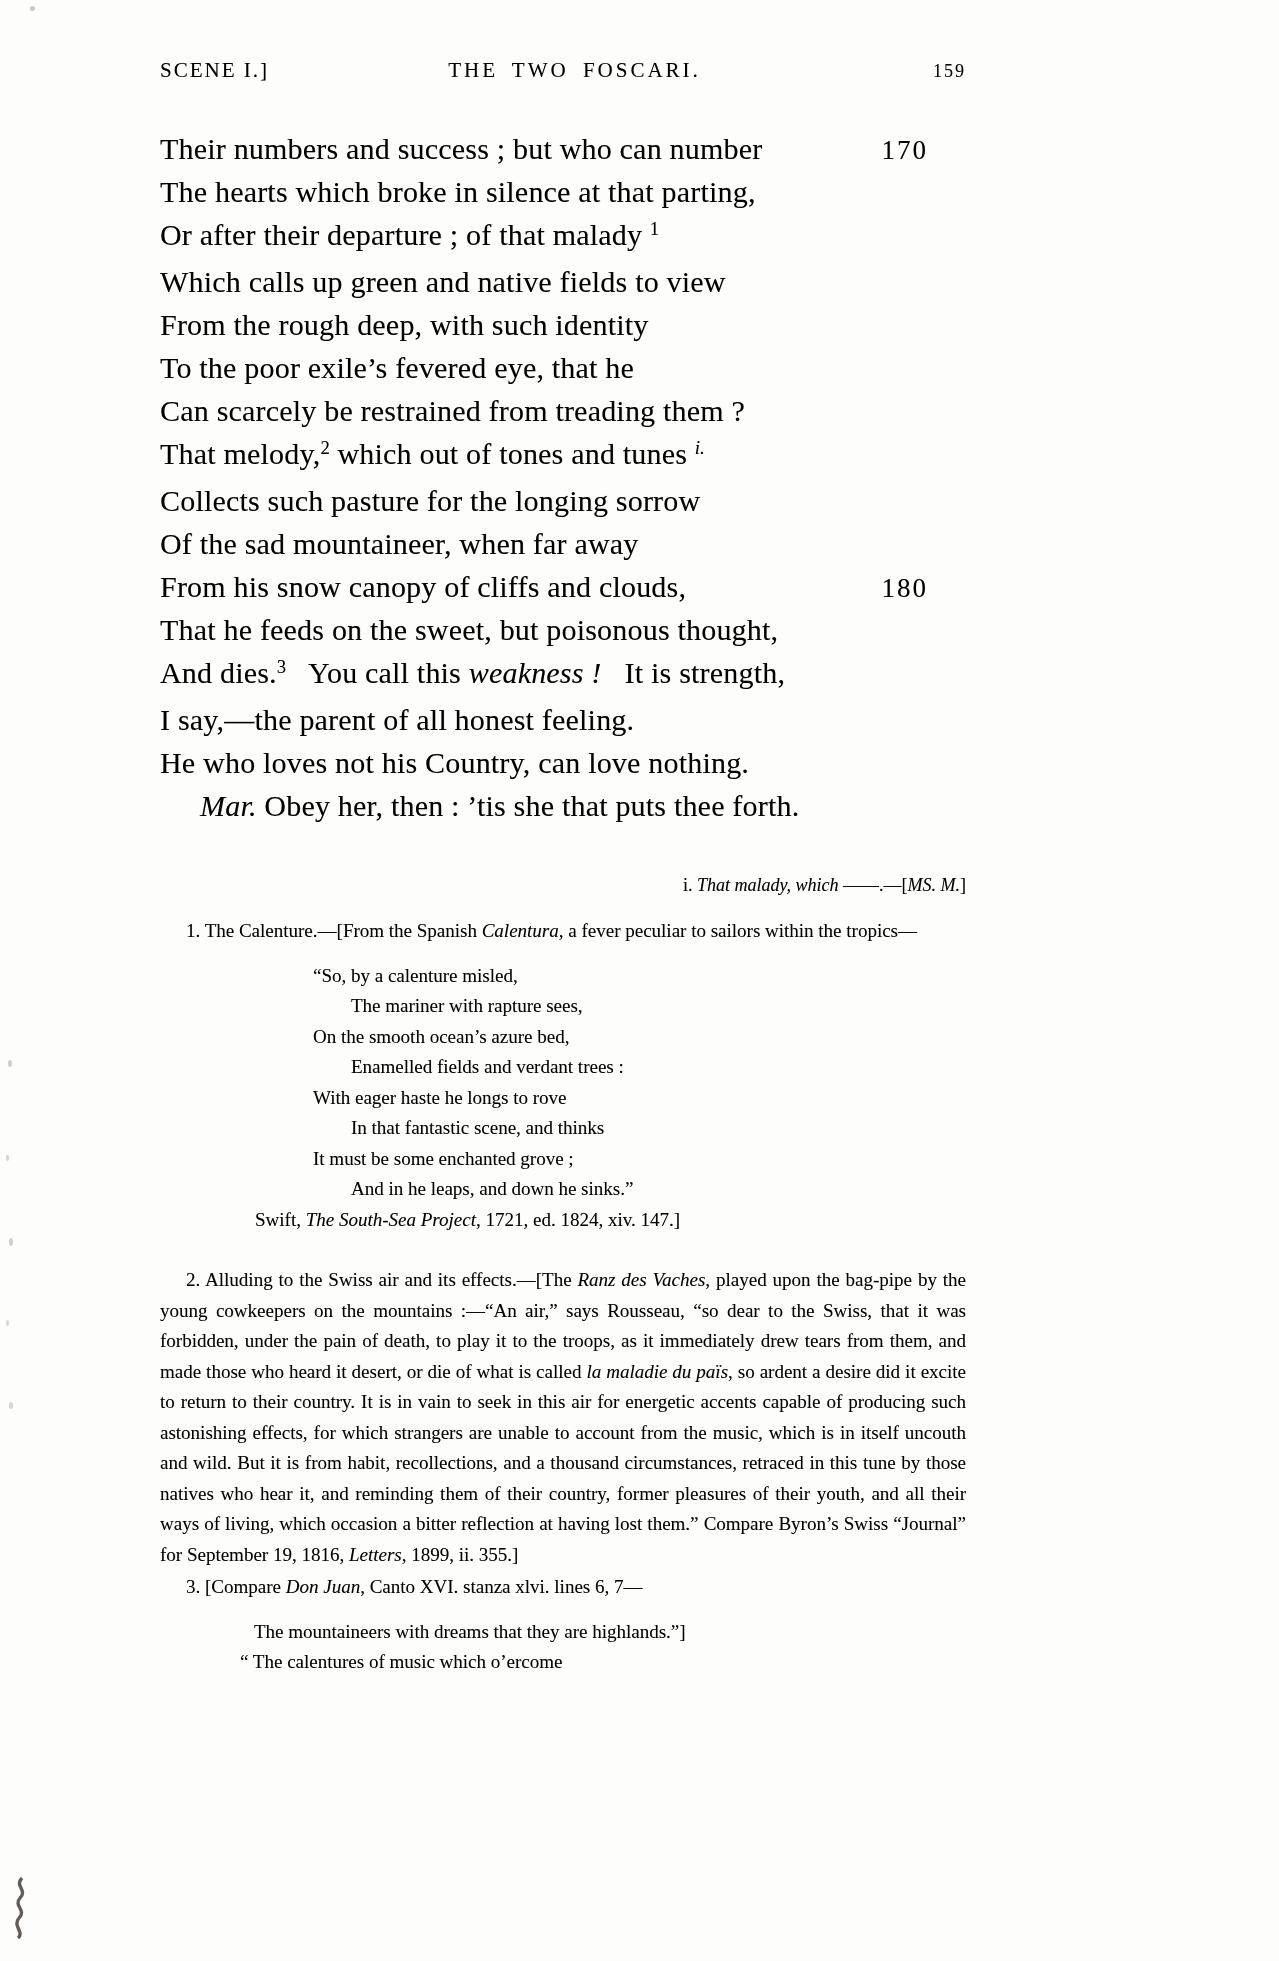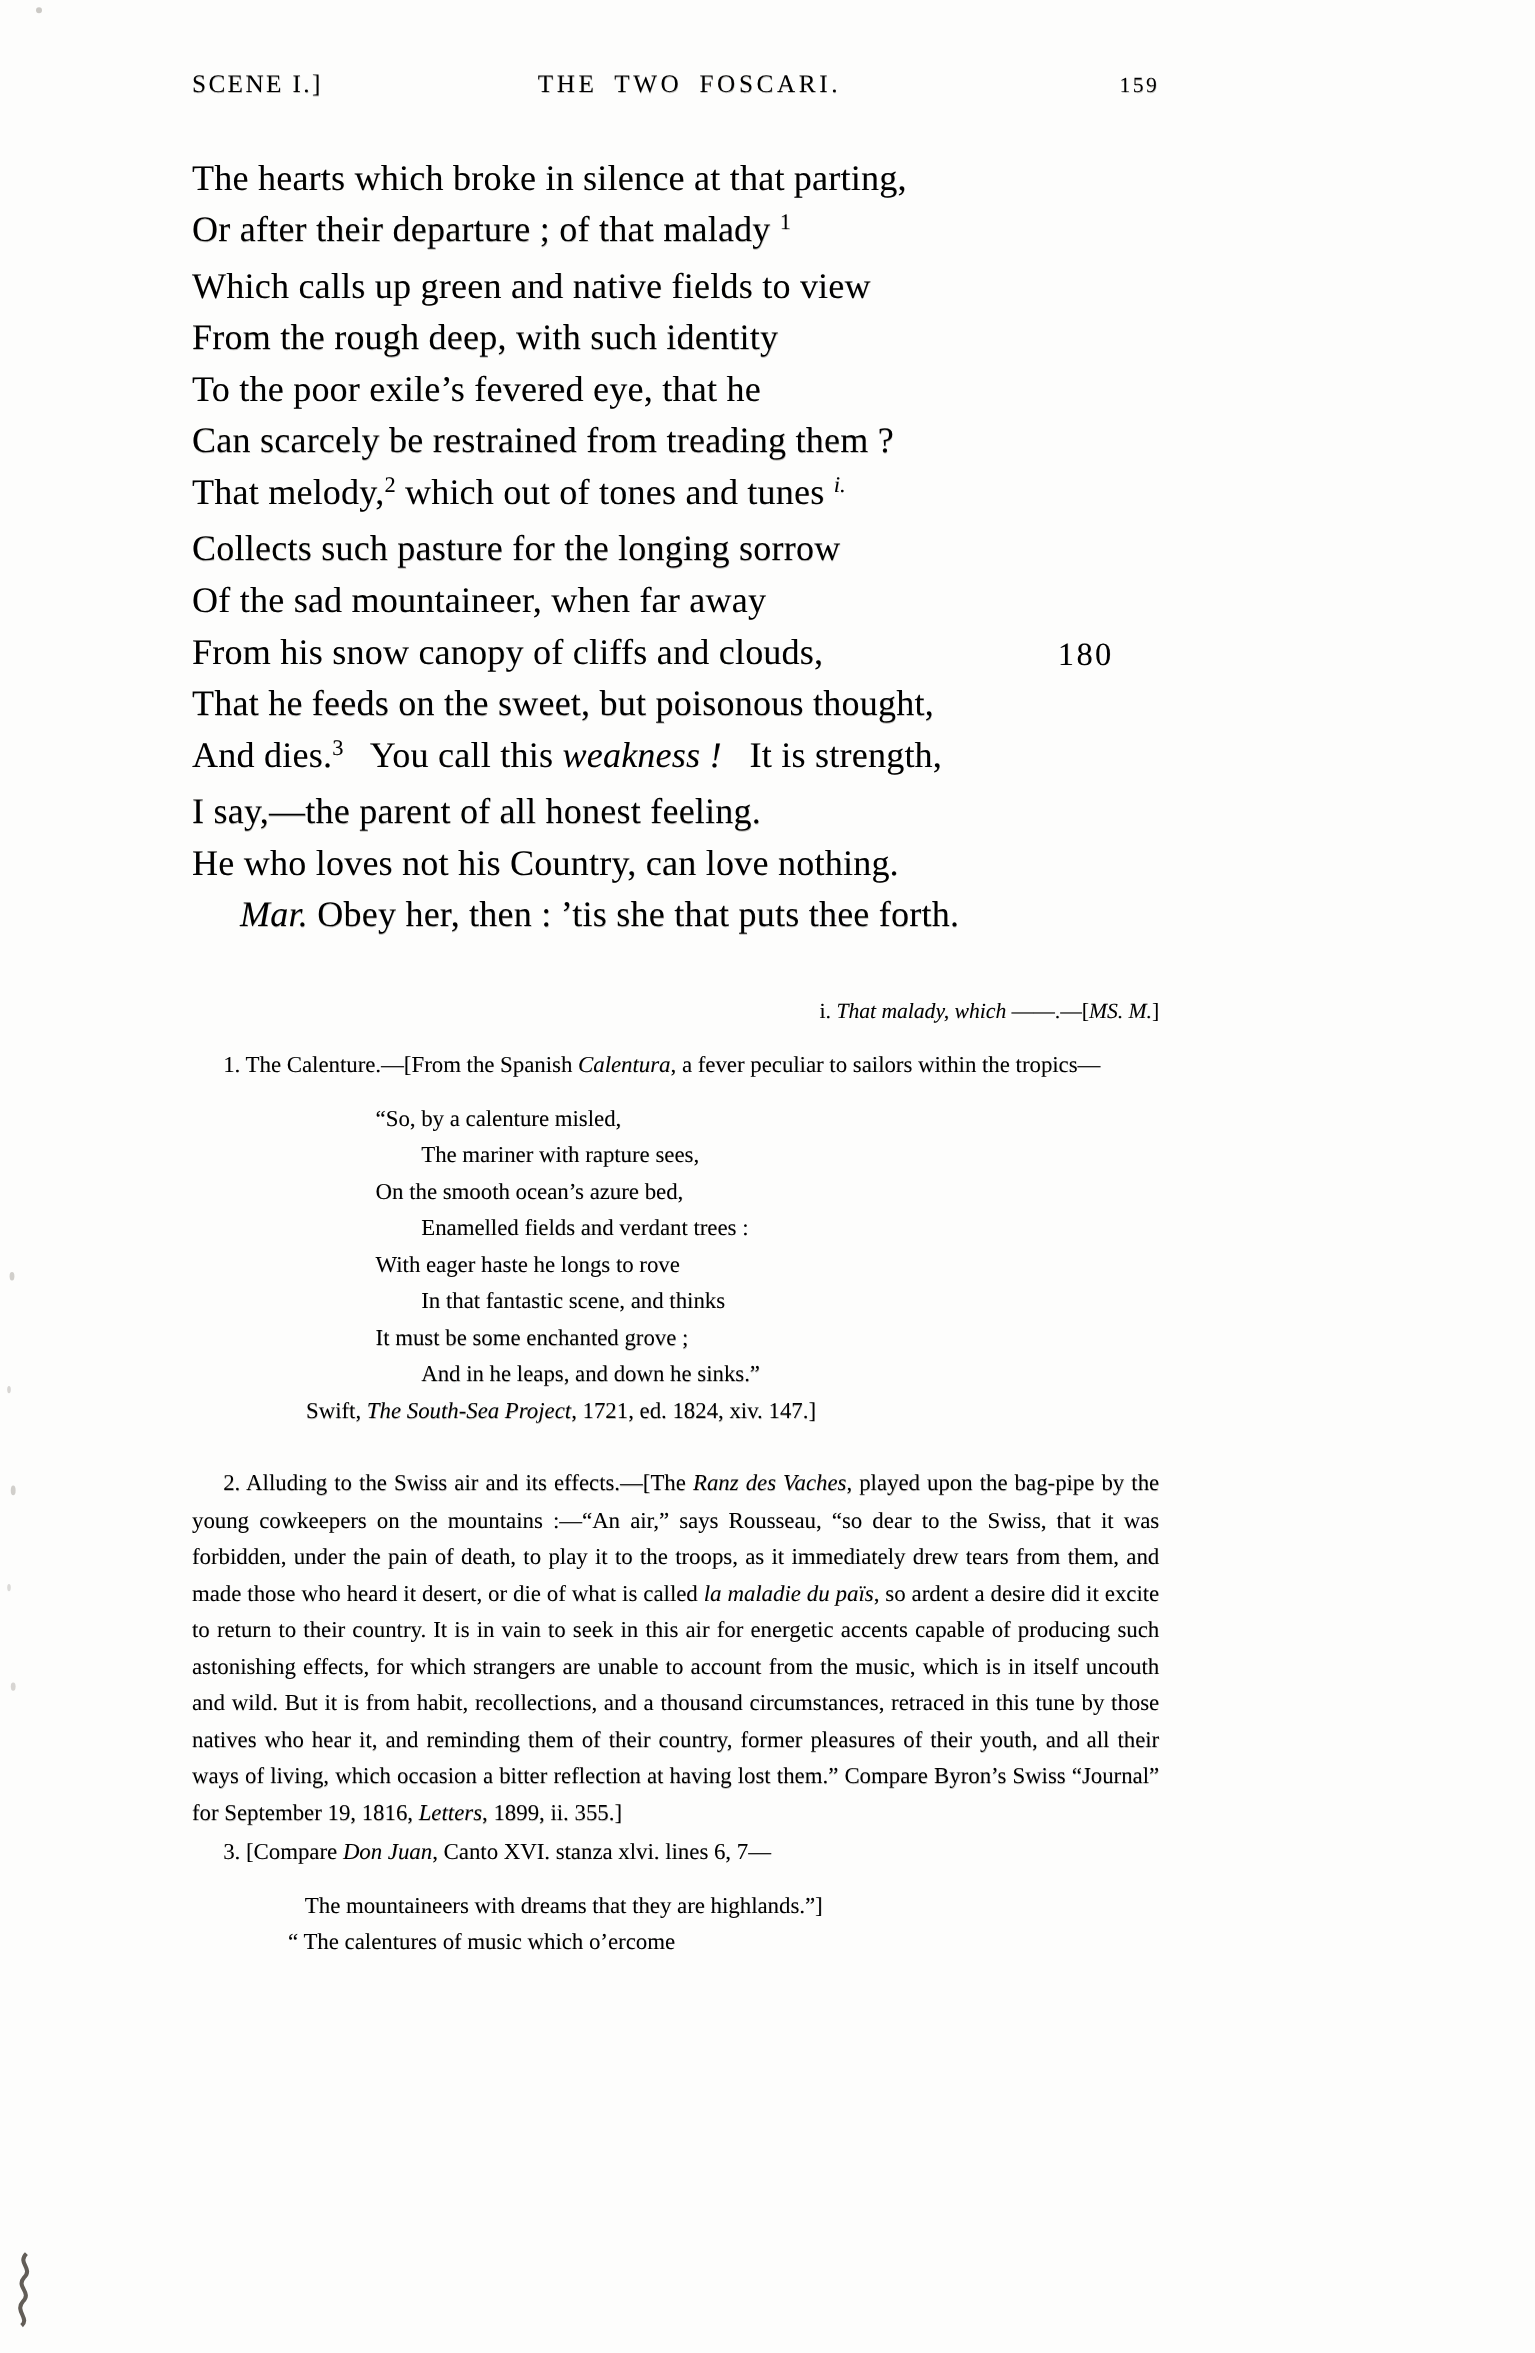--- a/index.html
+++ b/index.html
@@ -56,20 +56,21 @@
 
   <div class="content">
 
     <header class="page-header">
       <span class="side scene">SCENE I.]</span>
       <span class="running-title">THE TWO FOSCARI.</span>
       <span class="side page-num">159</span>
     </header>
 
     <div class="verse">
+        <div class="verse-line"><span><span>Their numbers and success ; but who can number</span></span><span class="line-number">170</span></div>
         <div class="verse-line"><span><span>The hearts which broke in silence at that parting,</span></span></div>
         <div class="verse-line"><span><span>Or after their departure ; of that malady </span><span class="sup">1</span></span></div>
         <div class="verse-line"><span><span>Which calls up green and native fields to view</span></span></div>
         <div class="verse-line"><span><span>From the rough deep, with such identity</span></span></div>
         <div class="verse-line"><span><span>To the poor exile’s fevered eye, that he</span></span></div>
         <div class="verse-line"><span><span>Can scarcely be restrained from treading them ?</span></span></div>
         <div class="verse-line"><span><span>That melody,</span><span class="sup">2</span><span> which out of tones and tunes </span><span class="sup it">i.</span></span></div>
         <div class="verse-line"><span><span>Collects such pasture for the longing sorrow</span></span></div>
         <div class="verse-line"><span><span>Of the sad mountaineer, when far away</span></span></div>
         <div class="verse-line"><span><span>From his snow canopy of cliffs and clouds,</span></span><span class="line-number">180</span></div>

